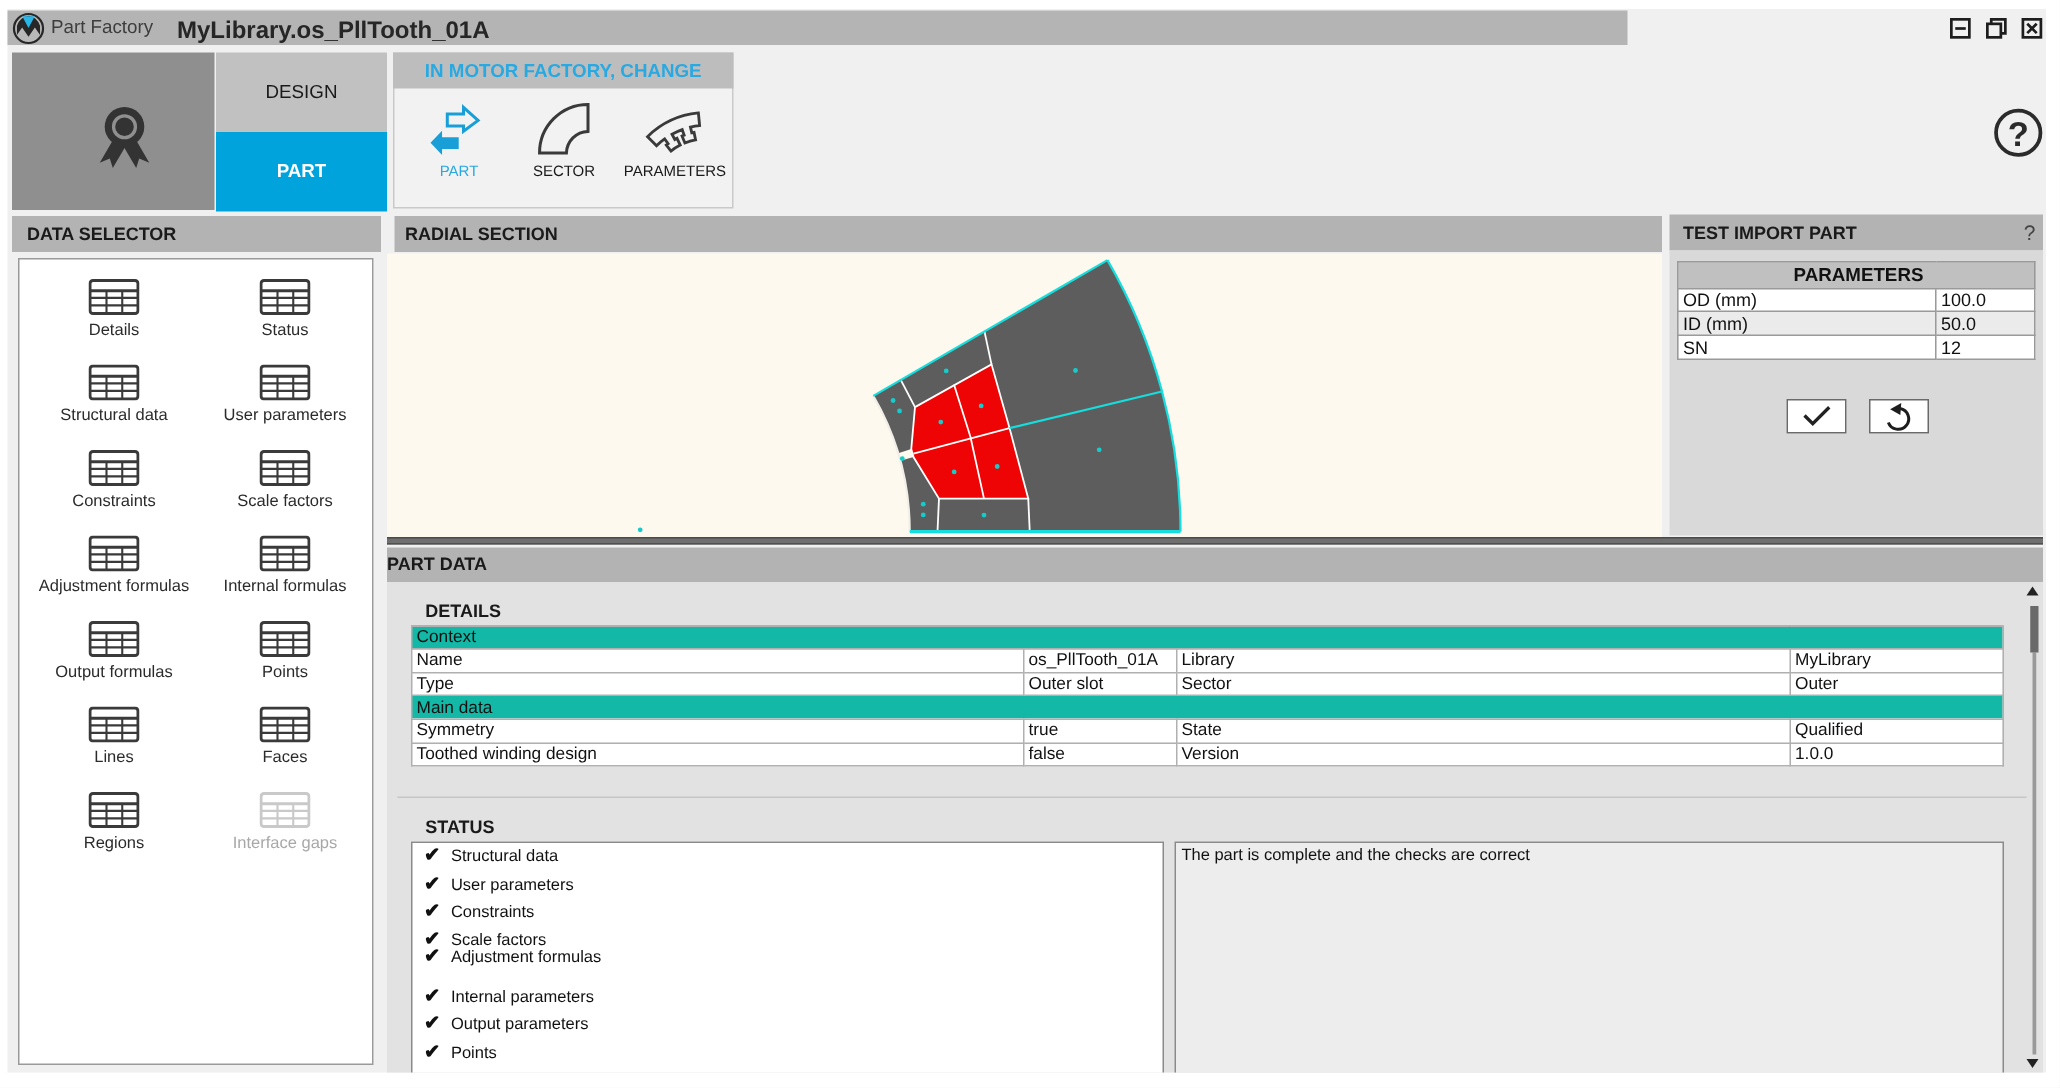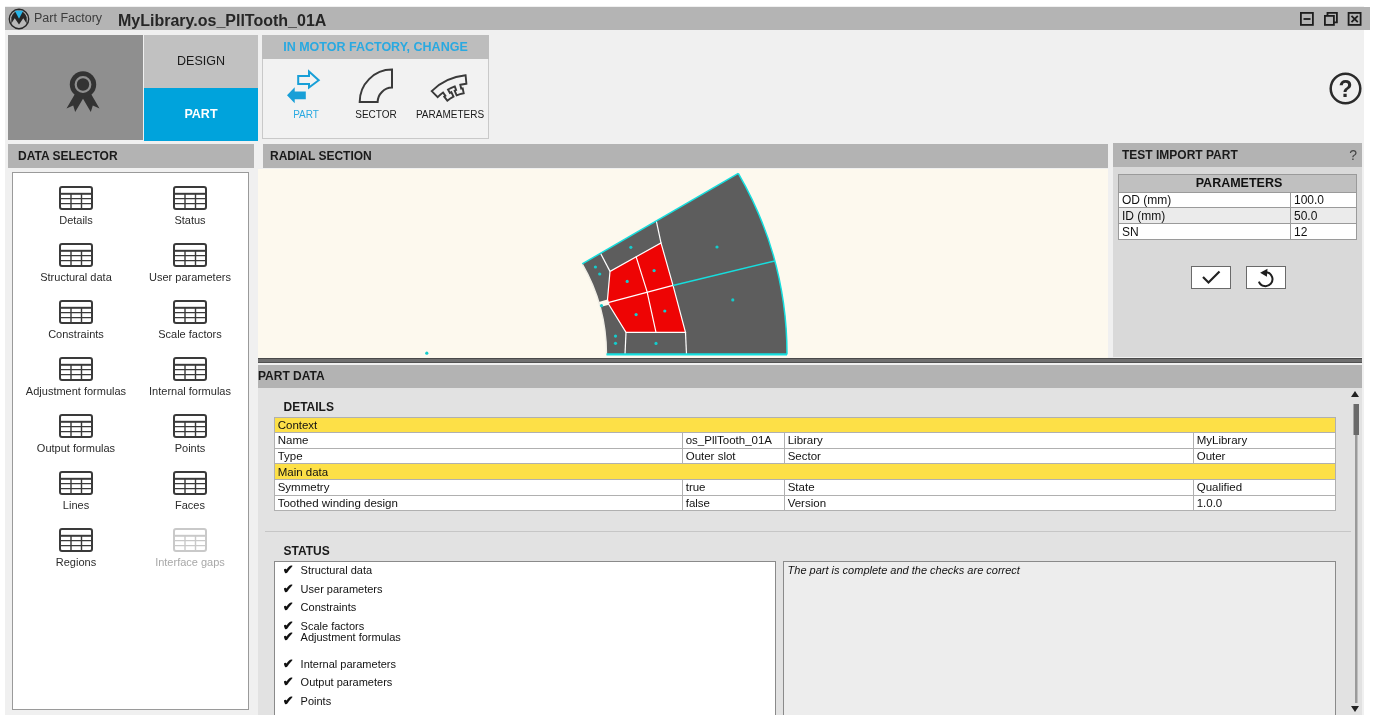--- a/index.html
+++ b/index.html
@@ -1,18 +1,18 @@
 <!DOCTYPE html>
 <html><head><meta charset="utf-8">
 <style>
 *{margin:0;padding:0;box-sizing:border-box;}
 html,body{width:1373px;height:725px;background:#fff;font-family:"Liberation Sans",sans-serif;overflow:hidden;position:relative;}
 .abs{position:absolute;}
 #win{position:absolute;left:5px;top:6px;width:1359px;height:709px;background:#f0f0f0;}
-#titlebar{position:absolute;left:5px;top:6.5px;width:1365px;height:23px;background:#b4b4b4;}
+#titlebar{position:absolute;left:5px;top:6.5px;width:1080px;height:23px;background:#b4b4b4;}
 .appname{position:absolute;left:29px;top:4px;font-size:12.5px;color:#3d3d3d;}
 .docname{position:absolute;left:113px;top:5.5px;font-size:16px;color:#262626;font-weight:bold;}
 #medalbox{position:absolute;left:8px;top:35px;width:135px;height:105px;background:#8f8f8f;}
 #tabdesign{position:absolute;left:144px;top:35px;width:114px;height:53px;background:#c1c1c1;color:#1a1a1a;font-weight:normal;font-size:12.5px;text-align:center;line-height:53px;}
 #tabtest{position:absolute;left:144px;top:88px;width:114px;height:53px;background:#00a3dc;color:#fff;font-weight:bold;font-size:12.5px;text-align:center;line-height:53px;}
 #mfpanel{position:absolute;left:262px;top:35px;width:227px;height:104px;background:#f2f2f2;border:1px solid #c9c9c9;}
 #mfhead{position:absolute;left:-1px;top:-1px;width:227px;height:24px;background:#bdbdbd;color:#29a9e1;font-weight:bold;font-size:12.5px;text-align:center;line-height:24px;}
 .mflabel{position:absolute;top:73px;font-size:10px;color:#333;text-align:center;}
 .phead{position:absolute;height:24px;background:#b3b3b3;color:#1a1a1a;font-weight:bold;font-size:12px;line-height:24px;}
 #dsbox{position:absolute;left:12px;top:172px;width:237px;height:538px;background:#fff;border:1px solid #9a9a9a;}
@@ -23,23 +23,23 @@
 #tippanel{position:absolute;left:1113px;top:167px;width:249px;height:190px;background:#d9d9d9;}
 .tiptable{position:absolute;left:5px;top:7px;width:239px;border-collapse:collapse;font-size:11.5px;color:#111;}
 .tiptable td{border:1px solid #9a9a9a;height:15.9px;padding:0 0 0 3px;background:#fff;font-size:12px;}
 .tipbtn{position:absolute;width:40px;height:23px;background:#fff;border:1.5px solid #6a6a6a;}
 #splitter{position:absolute;left:258px;top:358px;width:1104px;height:5px;background:#6f6f6f;border-top:1px solid #4a4a4a;border-bottom:1px solid #505050;}
 #pdhead{position:absolute;left:258px;top:365px;width:1104px;height:23px;background:#b3b3b3;color:#1a1a1a;font-weight:bold;font-size:12px;line-height:23px;}
 #pdbody{position:absolute;left:258px;top:388px;width:1104px;height:327px;background:#e2e2e2;overflow:hidden;}
 .sectitle{position:absolute;font-weight:bold;font-size:12px;color:#1a1a1a;}
 #dtable{position:absolute;left:15.7px;top:28.6px;width:1062px;border-collapse:collapse;font-size:11.5px;color:#111;}
 #dtable td{border:1px solid #b0b0b0;height:15.6px;padding:0 0 0 3px;background:#fff;font-size:11.5px;}
-#dtable td.gh{background:#fde047;margin-top:26px;}
+#dtable td.gh{background:#14b8a6;margin-top:26px;}
 #statusL{position:absolute;left:15.7px;top:173px;width:502px;height:160px;background:#fff;border:1px solid #8a8a8a;font-size:11px;color:#111;}
-#statusR{position:absolute;left:524.6px;top:173px;width:553.4px;height:160px;background:#ededed;border:1px solid #8a8a8a;font-size:11px;color:#111;padding:2px 0 0 4px;font-style:italic;}
+#statusR{position:absolute;left:524.6px;top:173px;width:553.4px;height:160px;background:#ededed;border:1px solid #8a8a8a;font-size:11px;color:#111;padding:2px 0 0 4px;}
 .chkrow{position:absolute;left:8px;font-size:11px;color:#111;}
 .chkrow .ck{font-weight:bold;margin-right:7px;font-size:13px;}
 #vscroll{position:absolute;left:1348px;top:388px;width:14px;height:327px;}
 </style></head>
 <body>
 <div id="win"></div>
 <div id="titlebar">
  <svg class="abs" style="left:3px;top:1px;" width="22" height="22" viewBox="0 0 30 30">
   <circle cx="15" cy="15" r="13.2" fill="#b9b9b9" stroke="#272727" stroke-width="2"></circle>
   <path d="M4.5,21 L4.5,12.5 Q7.5,4.5 15,3.5 Q22.5,4.5 25.5,12.5 L25.5,21 L20.8,14 L15,22.5 L9.2,14 Z" fill="#272727"></path>

